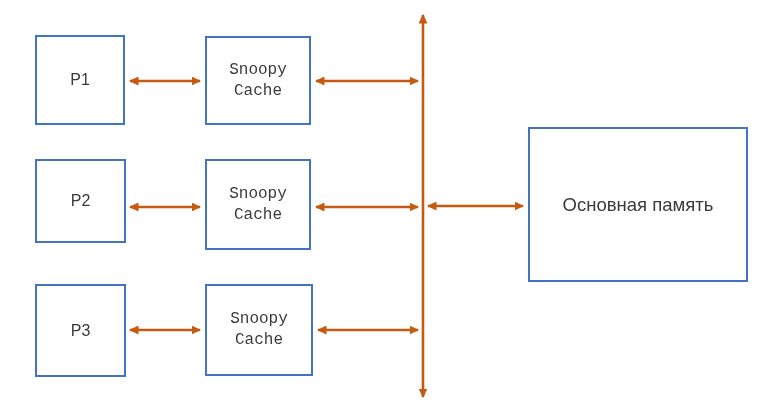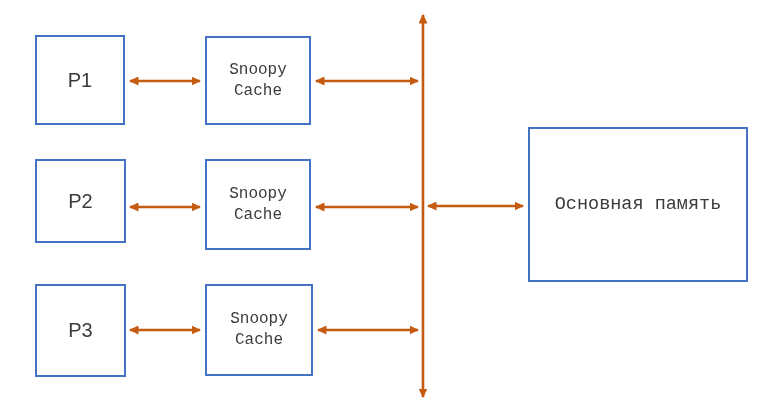--- a/index.html
+++ b/index.html
@@ -31,23 +31,23 @@
     box-sizing: border-box;
     border: 2px solid var(--box-border);
     background: var(--bg-color);
     display: flex;
     flex-direction: column;
     align-items: center;
     justify-content: center;
     text-align: center;
     color: var(--text-color);
   }
-  .proc-box  { font-size: 20px; }
+  .proc-box  { font-size: 16px; }
   .cache-box { font-size: 16px; line-height: 1.3; font-family: Liberation Mono, monospace; }
-  .memory-box{ font-size: 18.5px; font-family: Liberation Mono, monospace; }
+  .memory-box{ font-size: 18.5px; }
 
   
   #p1     { left: 35px;  top: 35px;  width: 90px;  height: 90px; }
   #cache1 { left: 205px; top: 36px;  width: 106px; height: 89px; }
   #p2     { left: 35px;  top: 159px; width: 91px;  height: 84px; }
   #cache2 { left: 205px; top: 159px; width: 106px; height: 91px; }
   #p3     { left: 35px;  top: 284px; width: 91px;  height: 93px; }
   #cache3 { left: 205px; top: 284px; width: 108px; height: 92px; }
   #memory { left: 528px; top: 127px; width: 220px; height: 155px; }
 </style>

